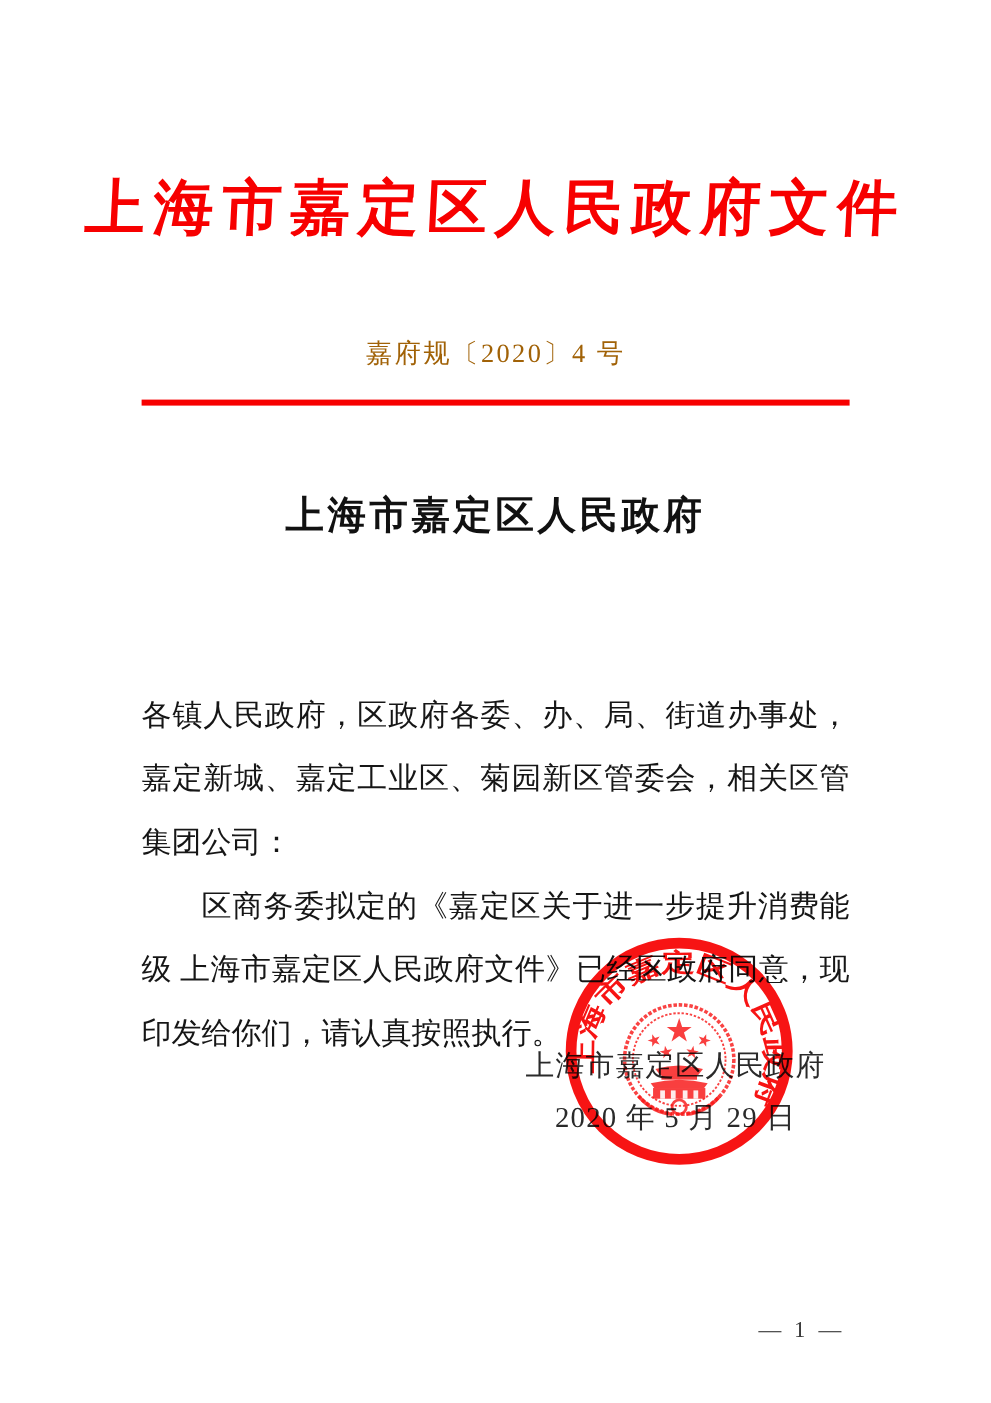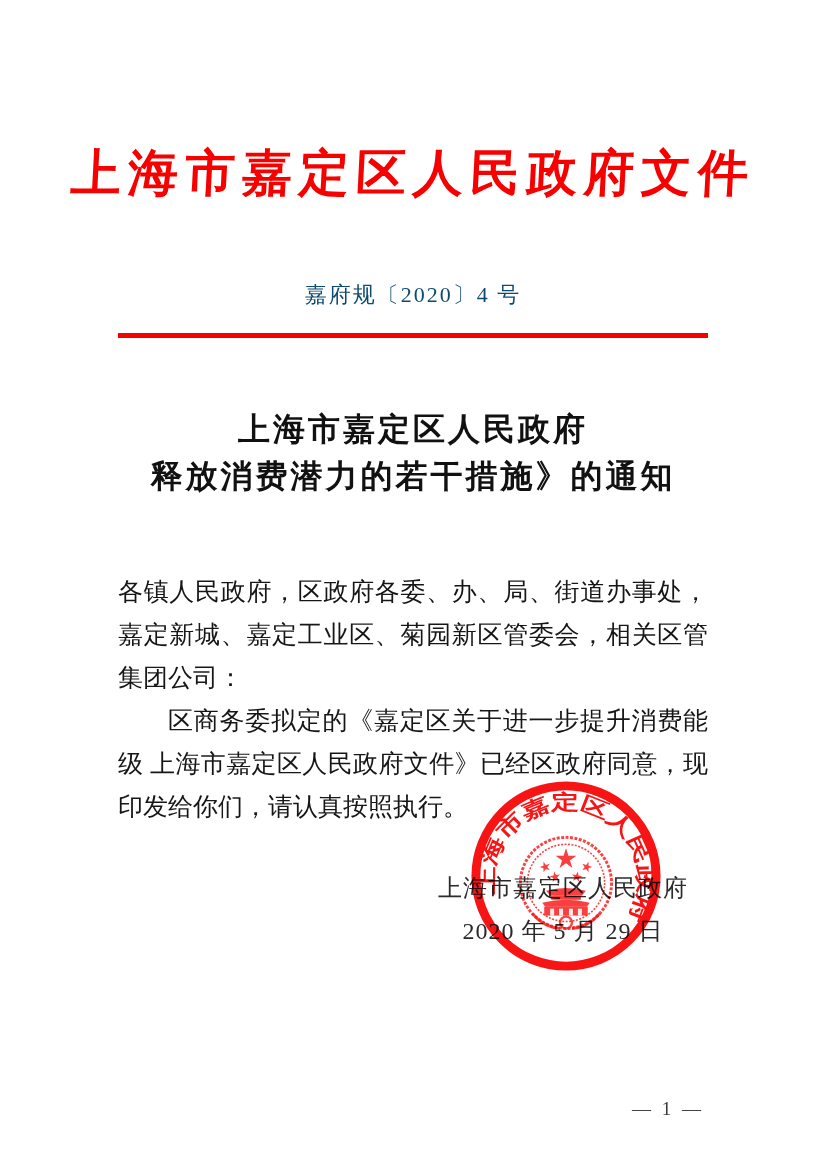--- a/index.html
+++ b/index.html
@@ -30,21 +30,21 @@
     transform: skewX(-3deg);
   }
 
   .doc-number {
     position: absolute;
     top: 280px;
     left: 0;
     width: 100%;
     text-align: center;
     font-size: 22px;
-    color: #0c4a6e;
+    color: #a16207;
     letter-spacing: 2px;
   }
 
   .red-line {
     position: absolute;
     top: 333px;
     left: 118px;
     width: 590px;
     height: 5px;
     background: var(--red);
@@ -62,21 +62,21 @@
     color: #111111;
     letter-spacing: 3px;
   }
 
   .body-text {
     position: absolute;
     top: 570px;
     left: 118px;
     width: 590px;
     font-size: 25px;
-    line-height: 43px;
+    line-height: 53px;
     color: #161616;
     text-align: justify;
   }
   .body-text p.indent { text-indent: 2em; }
 
   .signature-org {
     position: absolute;
     top: 872px;
     left: 438px;
     width: 250px;
@@ -124,21 +124,20 @@
 <div class="page">
 
   <div class="red-header">上海市嘉定区人民政府文件</div>
 
   <div class="doc-number">嘉府规〔2020〕4 号</div>
 
   <div class="red-line"></div>
 
   <div class="notice-title">
     <div>上海市嘉定区人民政府</div>
-    <div>释放消费潜力的若干措施》的通知</div>
   </div>
 
   <div class="body-text">
     <p>各镇人民政府，区政府各委、办、局、街道办事处，嘉定新城、嘉定工业区、菊园新区管委会，相关区管集团公司：</p>
     <p class="indent">区商务委拟定的《嘉定区关于进一步提升消费能级 上海市嘉定区人民政府文件》已经区政府同意，现印发给你们，请认真按照执行。</p>
   </div>
 
   <div class="signature-org">上海市嘉定区人民政府</div>
 
   <div class="signature-date">2020 年 5 月 29 日</div>

